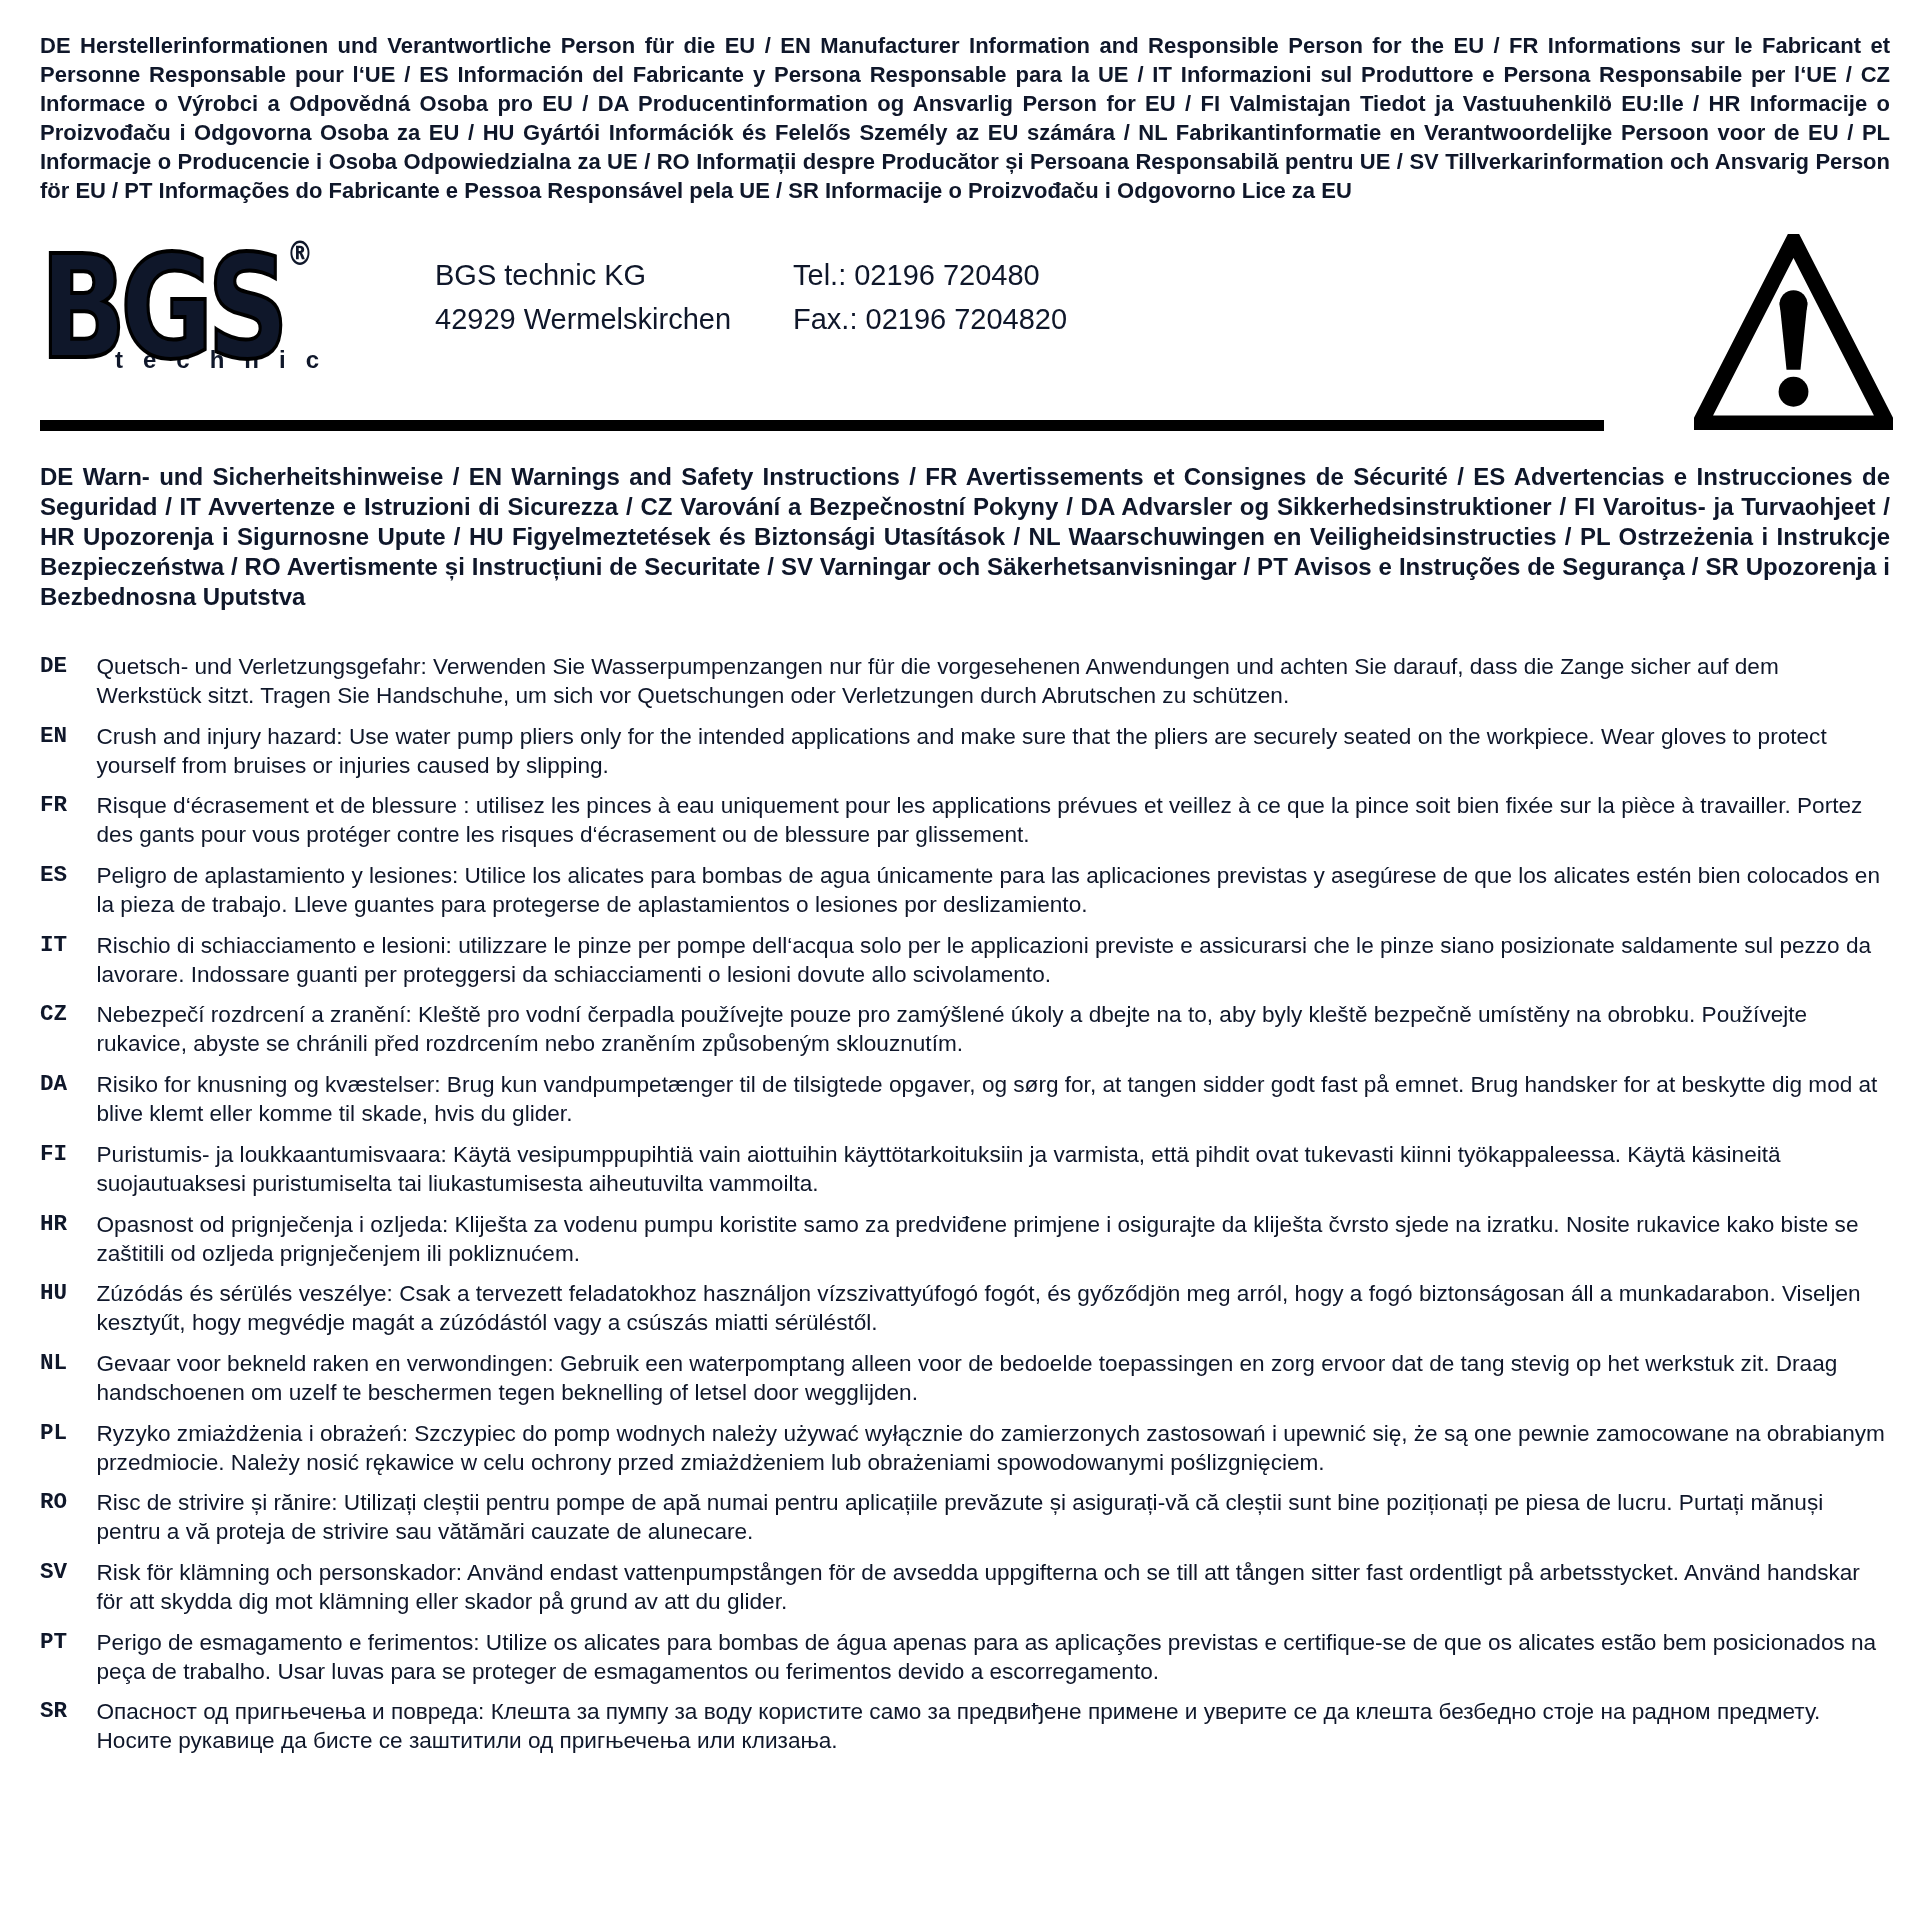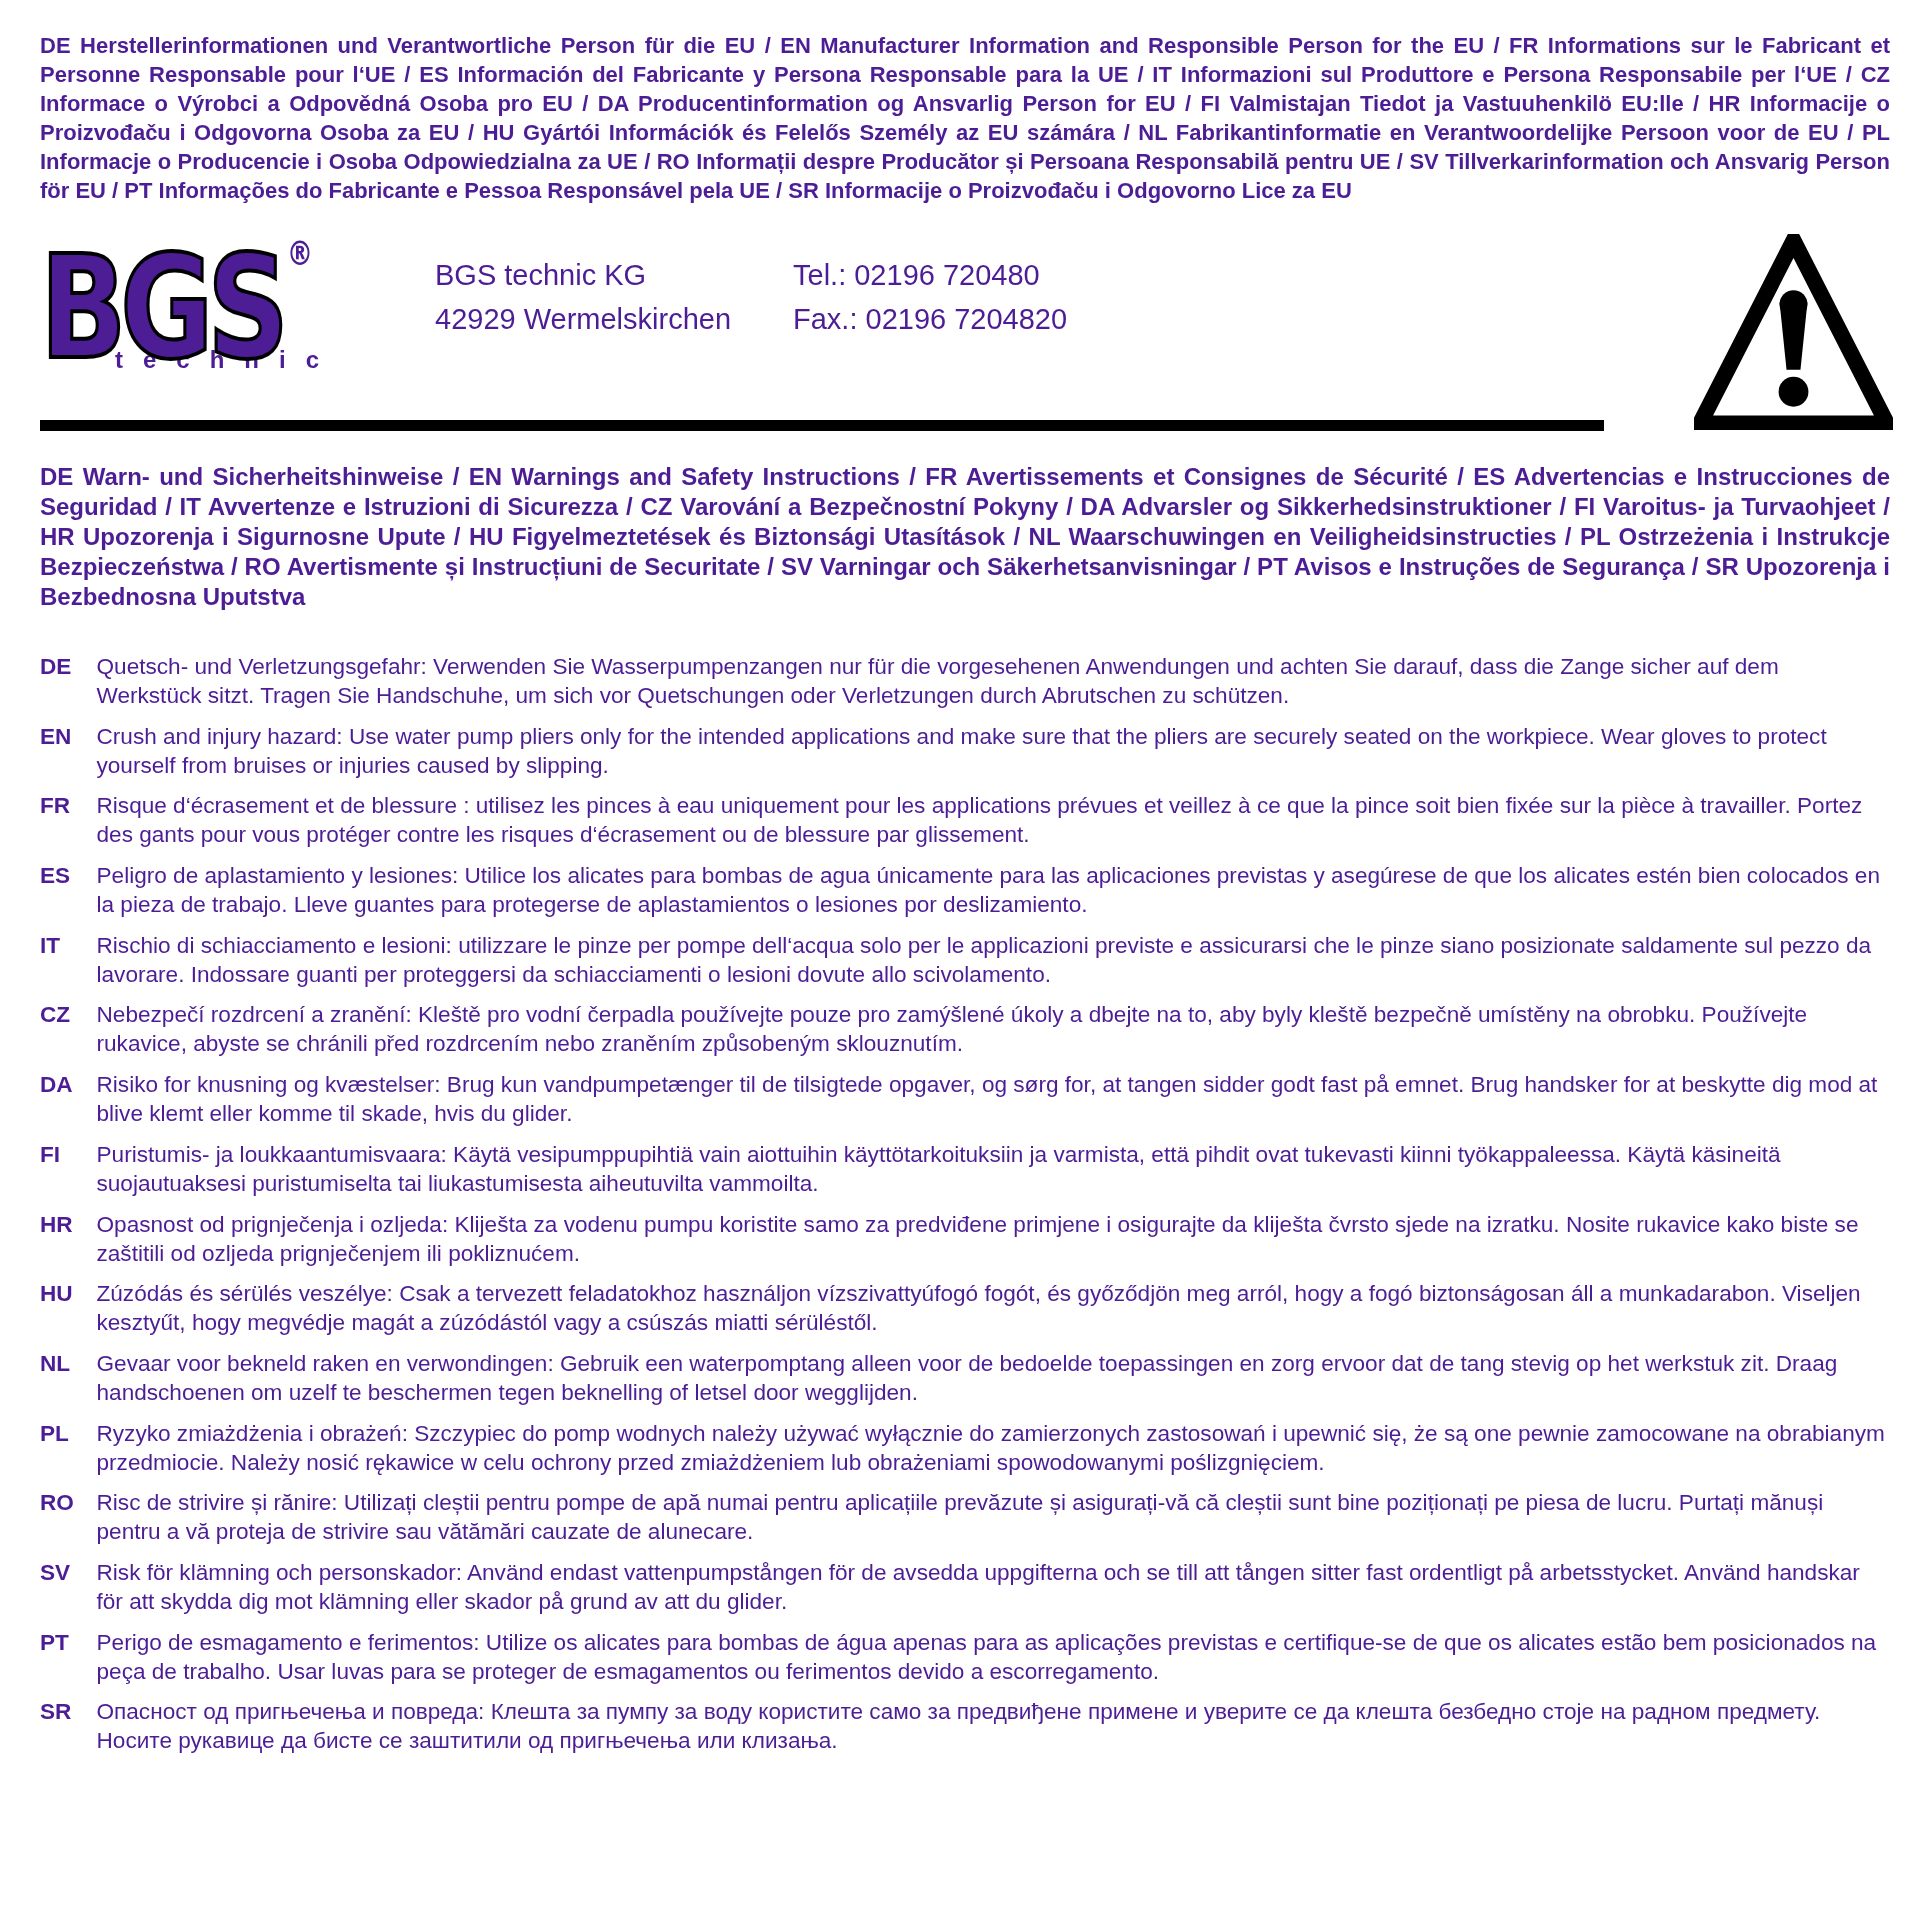--- a/index.html
+++ b/index.html
@@ -3,21 +3,21 @@
 <meta charset="utf-8">
 <style>
   html, body { margin: 0; padding: 0; background: #ffffff; }
   .sheet {
     position: relative;
     width: 1930px;
     height: 1930px;
     box-sizing: border-box;
     padding: 31px 40px;
     background: #ffffff;
-    color: #4c1d95;
+    color: #0f172a;
     font-family: "Liberation Sans", sans-serif;
   }
   
   .top-header {
     margin: 0 0 34px 0;
     font-weight: bold;
     font-size: 22px;
     line-height: 29px;
     text-align: justify;
   }
@@ -92,21 +92,21 @@
   
   .warnings-list { margin: 0; }
   .warning-item {
     display: grid;
     grid-template-columns: 44px 1fr;
     column-gap: 12.5px;
     font-size: 22.6px;
     line-height: 29px;
     margin-bottom: 11.7px;
   }
-  .warning-item .code { font-weight: bold; }
+  .warning-item .code { font-weight: bold; font-family: Liberation Mono, monospace; }
   .warning-item .text { text-align: left; }
 </style>
 </head>
 <body>
 
 <div class="sheet">
 
   <p class="top-header">DE Herstellerinformationen und Verantwortliche Person für die EU  /  EN Manufacturer Information and Responsible Person for the EU  /  FR Informations sur le Fabricant et Personne Responsable pour l‘UE  /  ES Información del Fabricante y Persona Responsable para la UE  /  IT Informazioni sul Produttore e Persona Responsabile per l‘UE  /  CZ Informace o Výrobci a Odpovědná Osoba pro EU  /  DA Producentinformation og Ansvarlig Person for EU  /  FI Valmistajan Tiedot ja Vastuuhenkilö EU:lle  /  HR Informacije o Proizvođaču i Odgovorna Osoba za EU  /  HU Gyártói Információk és Felelős Személy az EU számára  /  NL Fabrikantinformatie en Verantwoordelijke Persoon voor de EU  /  PL Informacje o Producencie i Osoba Odpowiedzialna za UE  /  RO Informații despre Producător și Persoana Responsabilă pentru UE  /  SV Tillverkarinformation och Ansvarig Person för EU  /  PT Informações do Fabricante e Pessoa Responsável pela UE  /  SR Informacije o Proizvođaču i Odgovorno Lice za EU</p>
 
   <div class="brand-section">

